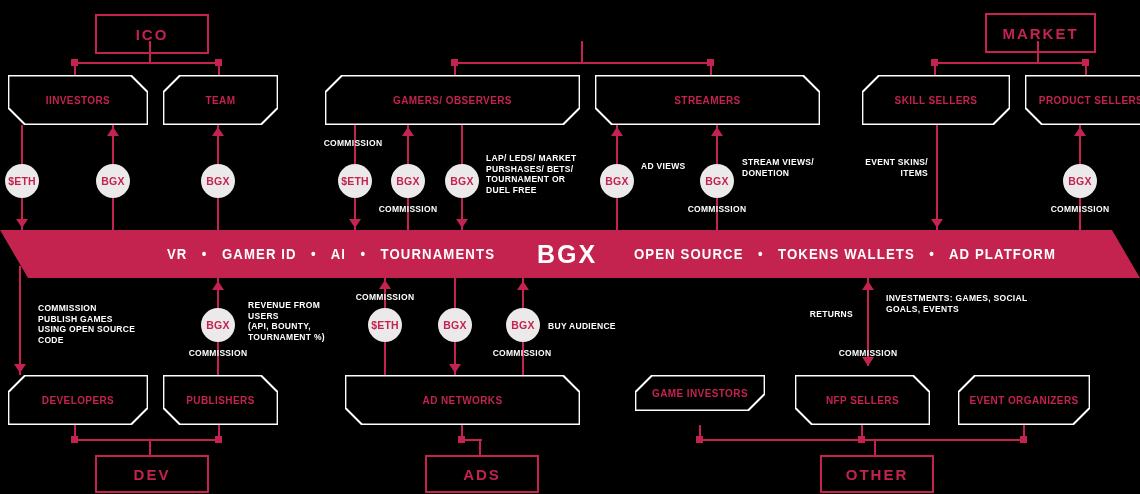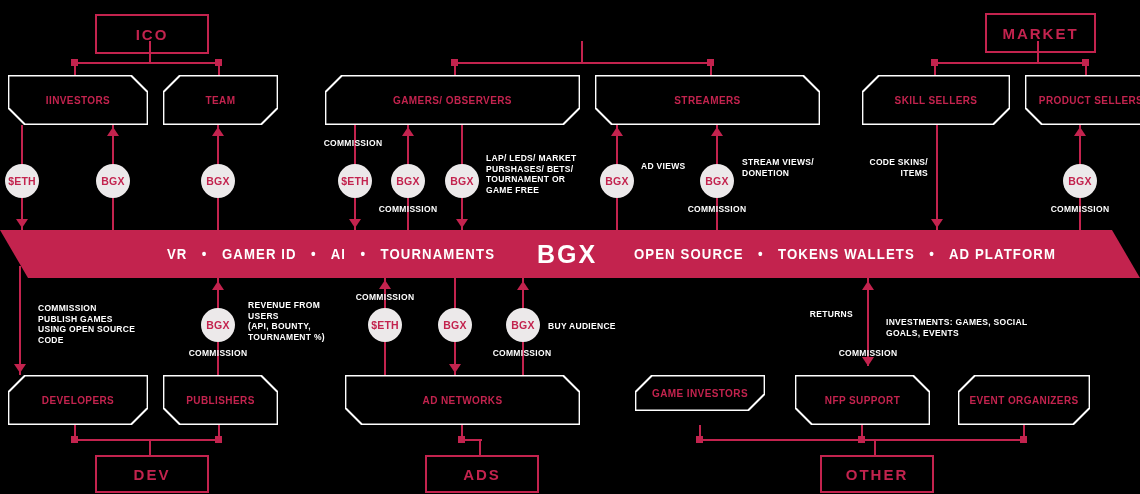--- a/index.html
+++ b/index.html
@@ -122,37 +122,37 @@
   <div class="arr up" style="left:402px;top:127px"></div>
   <div class="tok" style="left:391px;top:164px">BGX</div>
   <div class="lbl tc" style="left:373px;top:204px;width:70px">COMMISSION</div>
 
   <div class="ln" style="left:461px;top:125px;width:2px;height:105px"></div>
   <div class="arr down" style="left:456px;top:219px"></div>
   <div class="tok" style="left:445px;top:164px">BGX</div>
   <div class="lbl" style="left:486px;top:153px;width:95px">LAP/ LEDS/ MARKET
 PURSHASES/ BETS/
 TOURNAMENT OR
-GAME FREE</div>
+DUEL FREE</div>
 
   <div class="ln" style="left:616px;top:125px;width:2px;height:105px"></div>
   <div class="arr up" style="left:611px;top:127px"></div>
   <div class="tok" style="left:600px;top:164px">BGX</div>
   <div class="lbl" style="left:641px;top:161px;width:70px">AD VIEWS</div>
 
   <div class="ln" style="left:716px;top:125px;width:2px;height:105px"></div>
   <div class="arr up" style="left:711px;top:127px"></div>
   <div class="tok" style="left:700px;top:164px">BGX</div>
   <div class="lbl" style="left:742px;top:157px;width:95px">STREAM VIEWS/
 DONETION</div>
   <div class="lbl tc" style="left:682px;top:204px;width:70px">COMMISSION</div>
 
   <div class="ln" style="left:936px;top:125px;width:2px;height:105px"></div>
   <div class="arr down" style="left:931px;top:219px"></div>
-  <div class="lbl tr" style="left:860px;top:157px;width:68px">CODE SKINS/
+  <div class="lbl tr" style="left:860px;top:157px;width:68px">EVENT SKINS/
 ITEMS</div>
 
   <div class="ln" style="left:1079px;top:125px;width:2px;height:105px"></div>
   <div class="arr up" style="left:1074px;top:127px"></div>
   <div class="tok" style="left:1063px;top:164px">BGX</div>
   <div class="lbl tc" style="left:1045px;top:204px;width:70px">COMMISSION</div>
 
   <div class="band">
     <div class="seg" style="left:331px">VR   •   GAMER ID   •   AI   •   TOURNAMENTS</div>
     <div class="seg big" style="left:567px">BGX</div>
@@ -185,38 +185,38 @@
   <div class="ln" style="left:522px;top:278px;width:2px;height:97px"></div>
   <div class="arr up" style="left:517px;top:281px"></div>
   <div class="tok" style="left:506px;top:308px">BGX</div>
   <div class="lbl" style="left:548px;top:321px;width:85px">BUY AUDIENCE</div>
   <div class="lbl tc" style="left:487px;top:348px;width:70px">COMMISSION</div>
 
   <div class="ln" style="left:867px;top:278px;width:2px;height:88px"></div>
   <div class="arr up" style="left:862px;top:281px"></div>
   <div class="arr down" style="left:862px;top:357px"></div>
   <div class="lbl tr" style="left:795px;top:309px;width:58px">RETURNS</div>
-  <div class="lbl" style="left:886px;top:317px;width:150px">INVESTMENTS: GAMES, SOCIAL
+  <div class="lbl" style="left:886px;top:293px;width:150px">INVESTMENTS: GAMES, SOCIAL
 GOALS, EVENTS</div>
   <div class="lbl tc" style="left:833px;top:348px;width:70px">COMMISSION</div>
 
   <div class="cham cut-tlbr" style="left:8px;top:375px;width:140px;height:50px">
       <div class="in">DEVELOPERS</div>
     </div>
   <div class="cham cut-trbl" style="left:163px;top:375px;width:115px;height:50px">
       <div class="in">PUBLISHERS</div>
     </div>
   <div class="cham cut-trbl" style="left:345px;top:375px;width:235px;height:50px">
       <div class="in">AD NETWORKS</div>
     </div>
   <div class="cham cut-tlbr" style="left:635px;top:375px;width:130px;height:36px">
       <div class="in">GAME INVESTORS</div>
     </div>
   <div class="cham cut-trbl" style="left:795px;top:375px;width:135px;height:50px">
-      <div class="in">NFP SUPPORT</div>
+      <div class="in">NFP SELLERS</div>
     </div>
   <div class="cham cut-tlbr" style="left:958px;top:375px;width:132px;height:50px">
       <div class="in">EVENT ORGANIZERS</div>
     </div>
 
   <div class="ln" style="left:74px;top:425px;width:2px;height:14px"></div>
   <div class="ln" style="left:218px;top:425px;width:2px;height:14px"></div>
   <div class="ln" style="left:74px;top:439px;width:146px;height:2px"></div>
   <div class="ln" style="left:149px;top:441px;width:2px;height:14px"></div>
   <div class="sq" style="left:71px;top:436px"></div>

